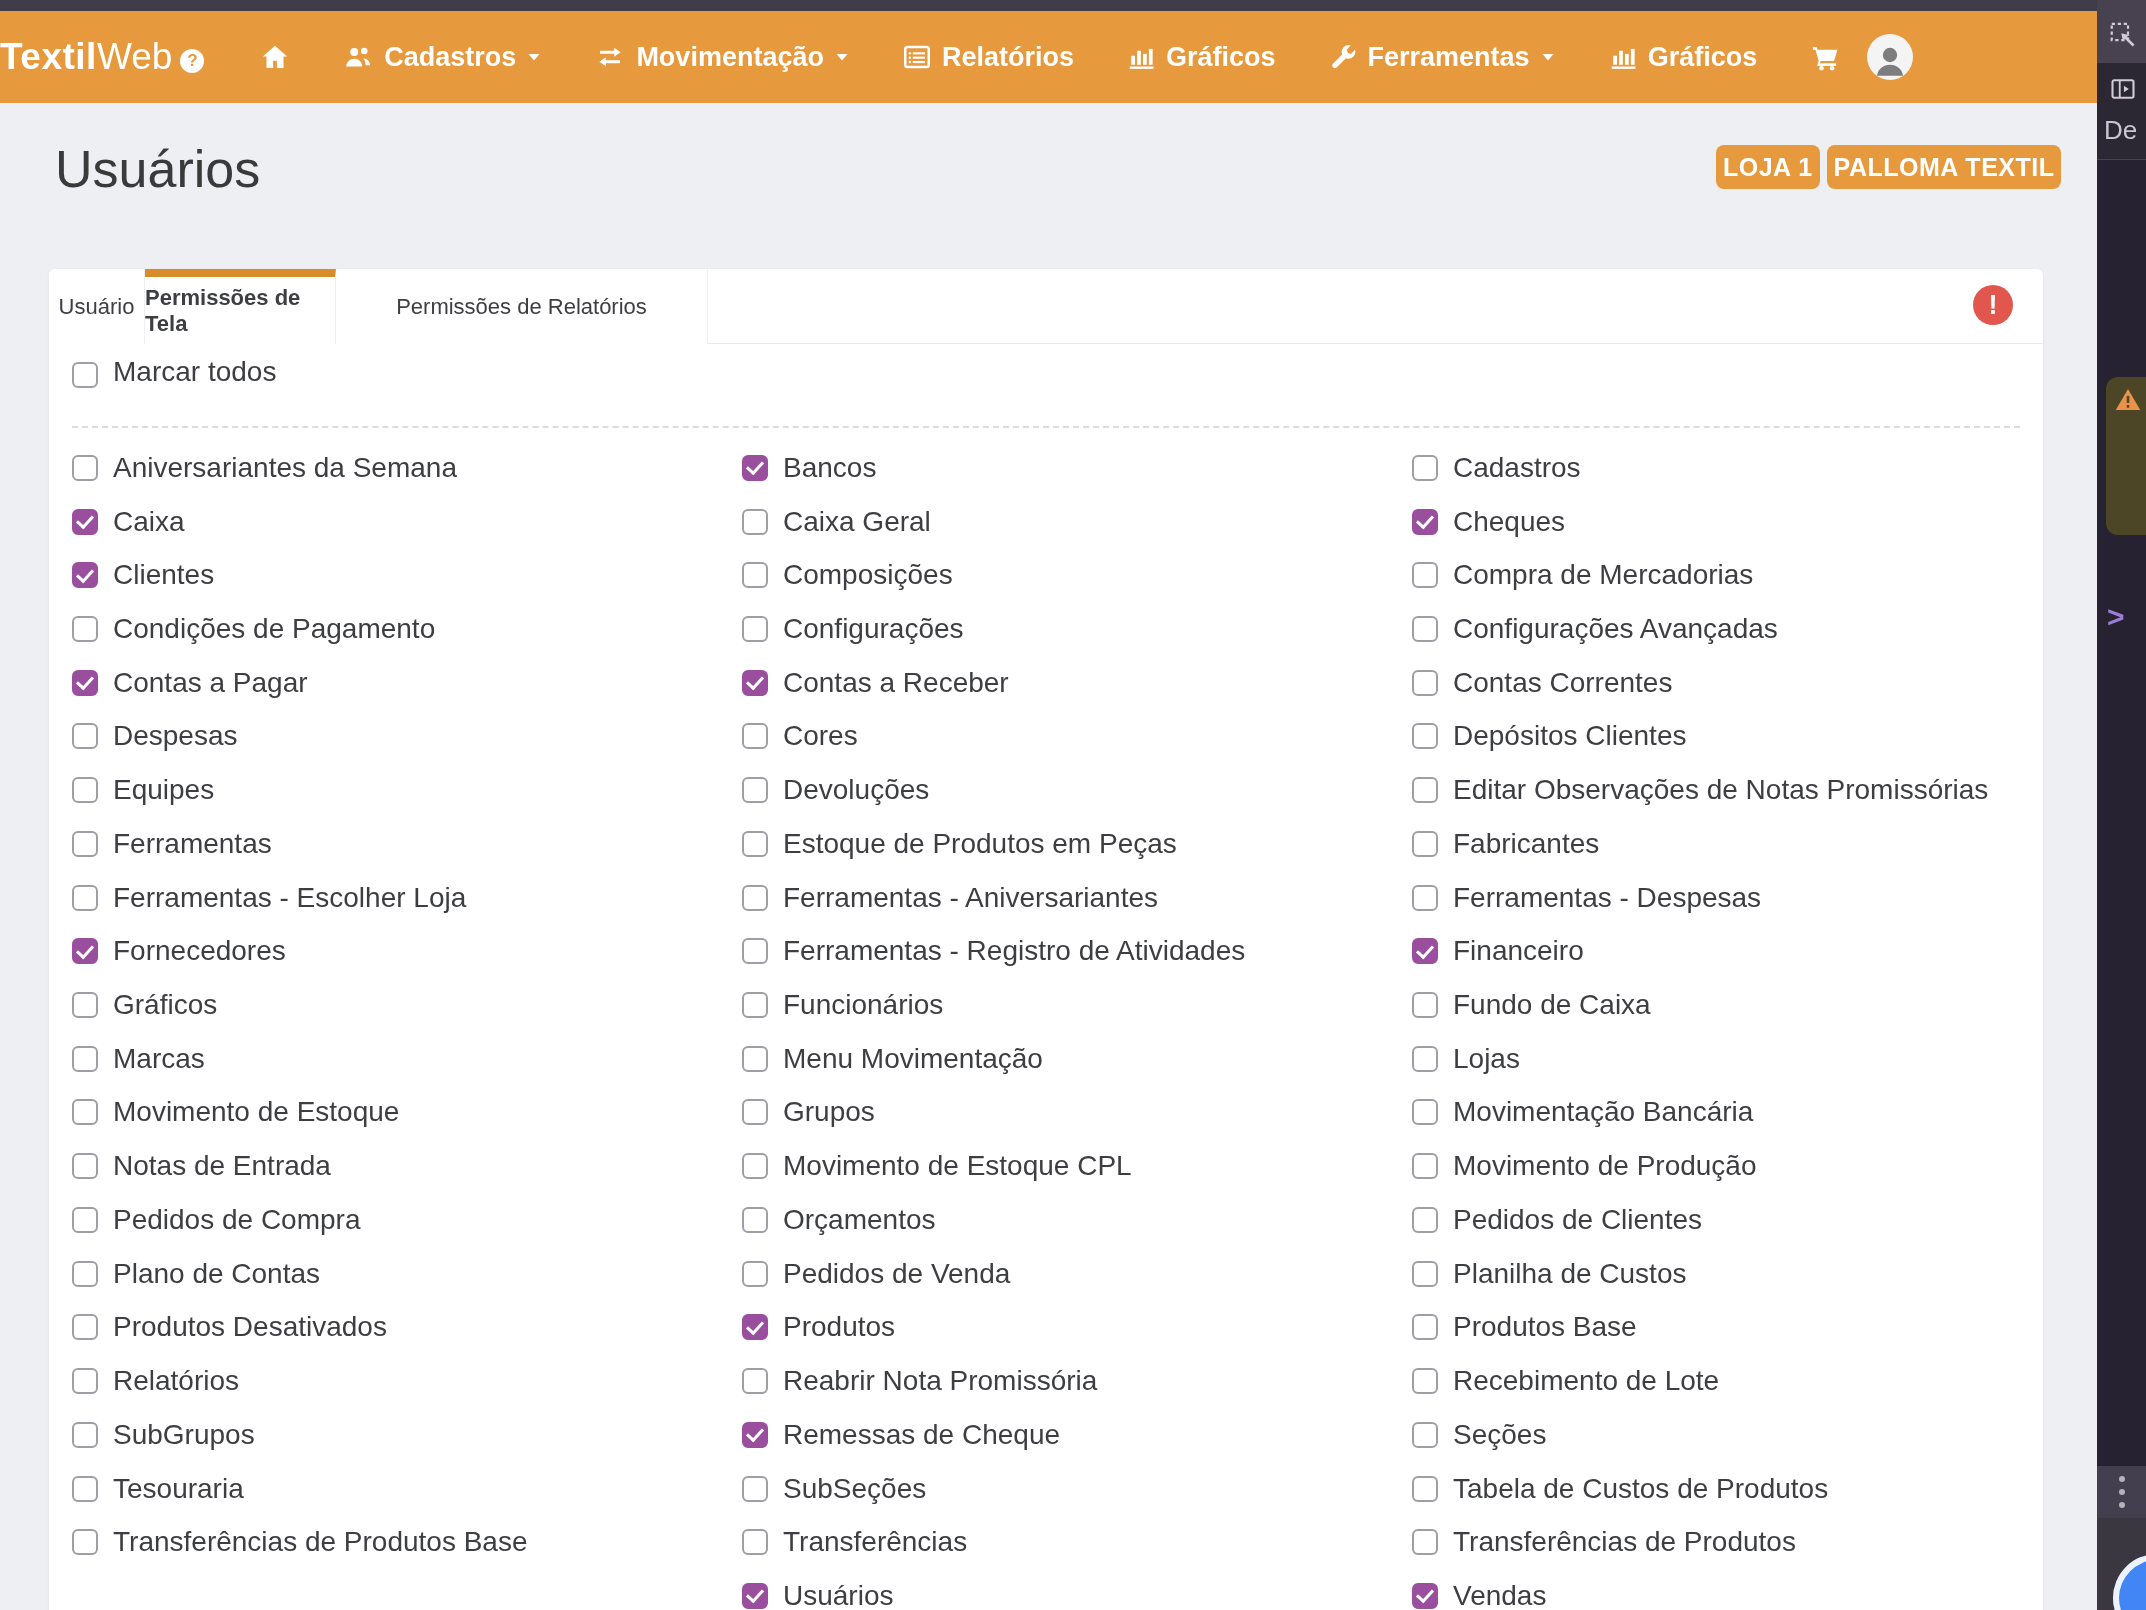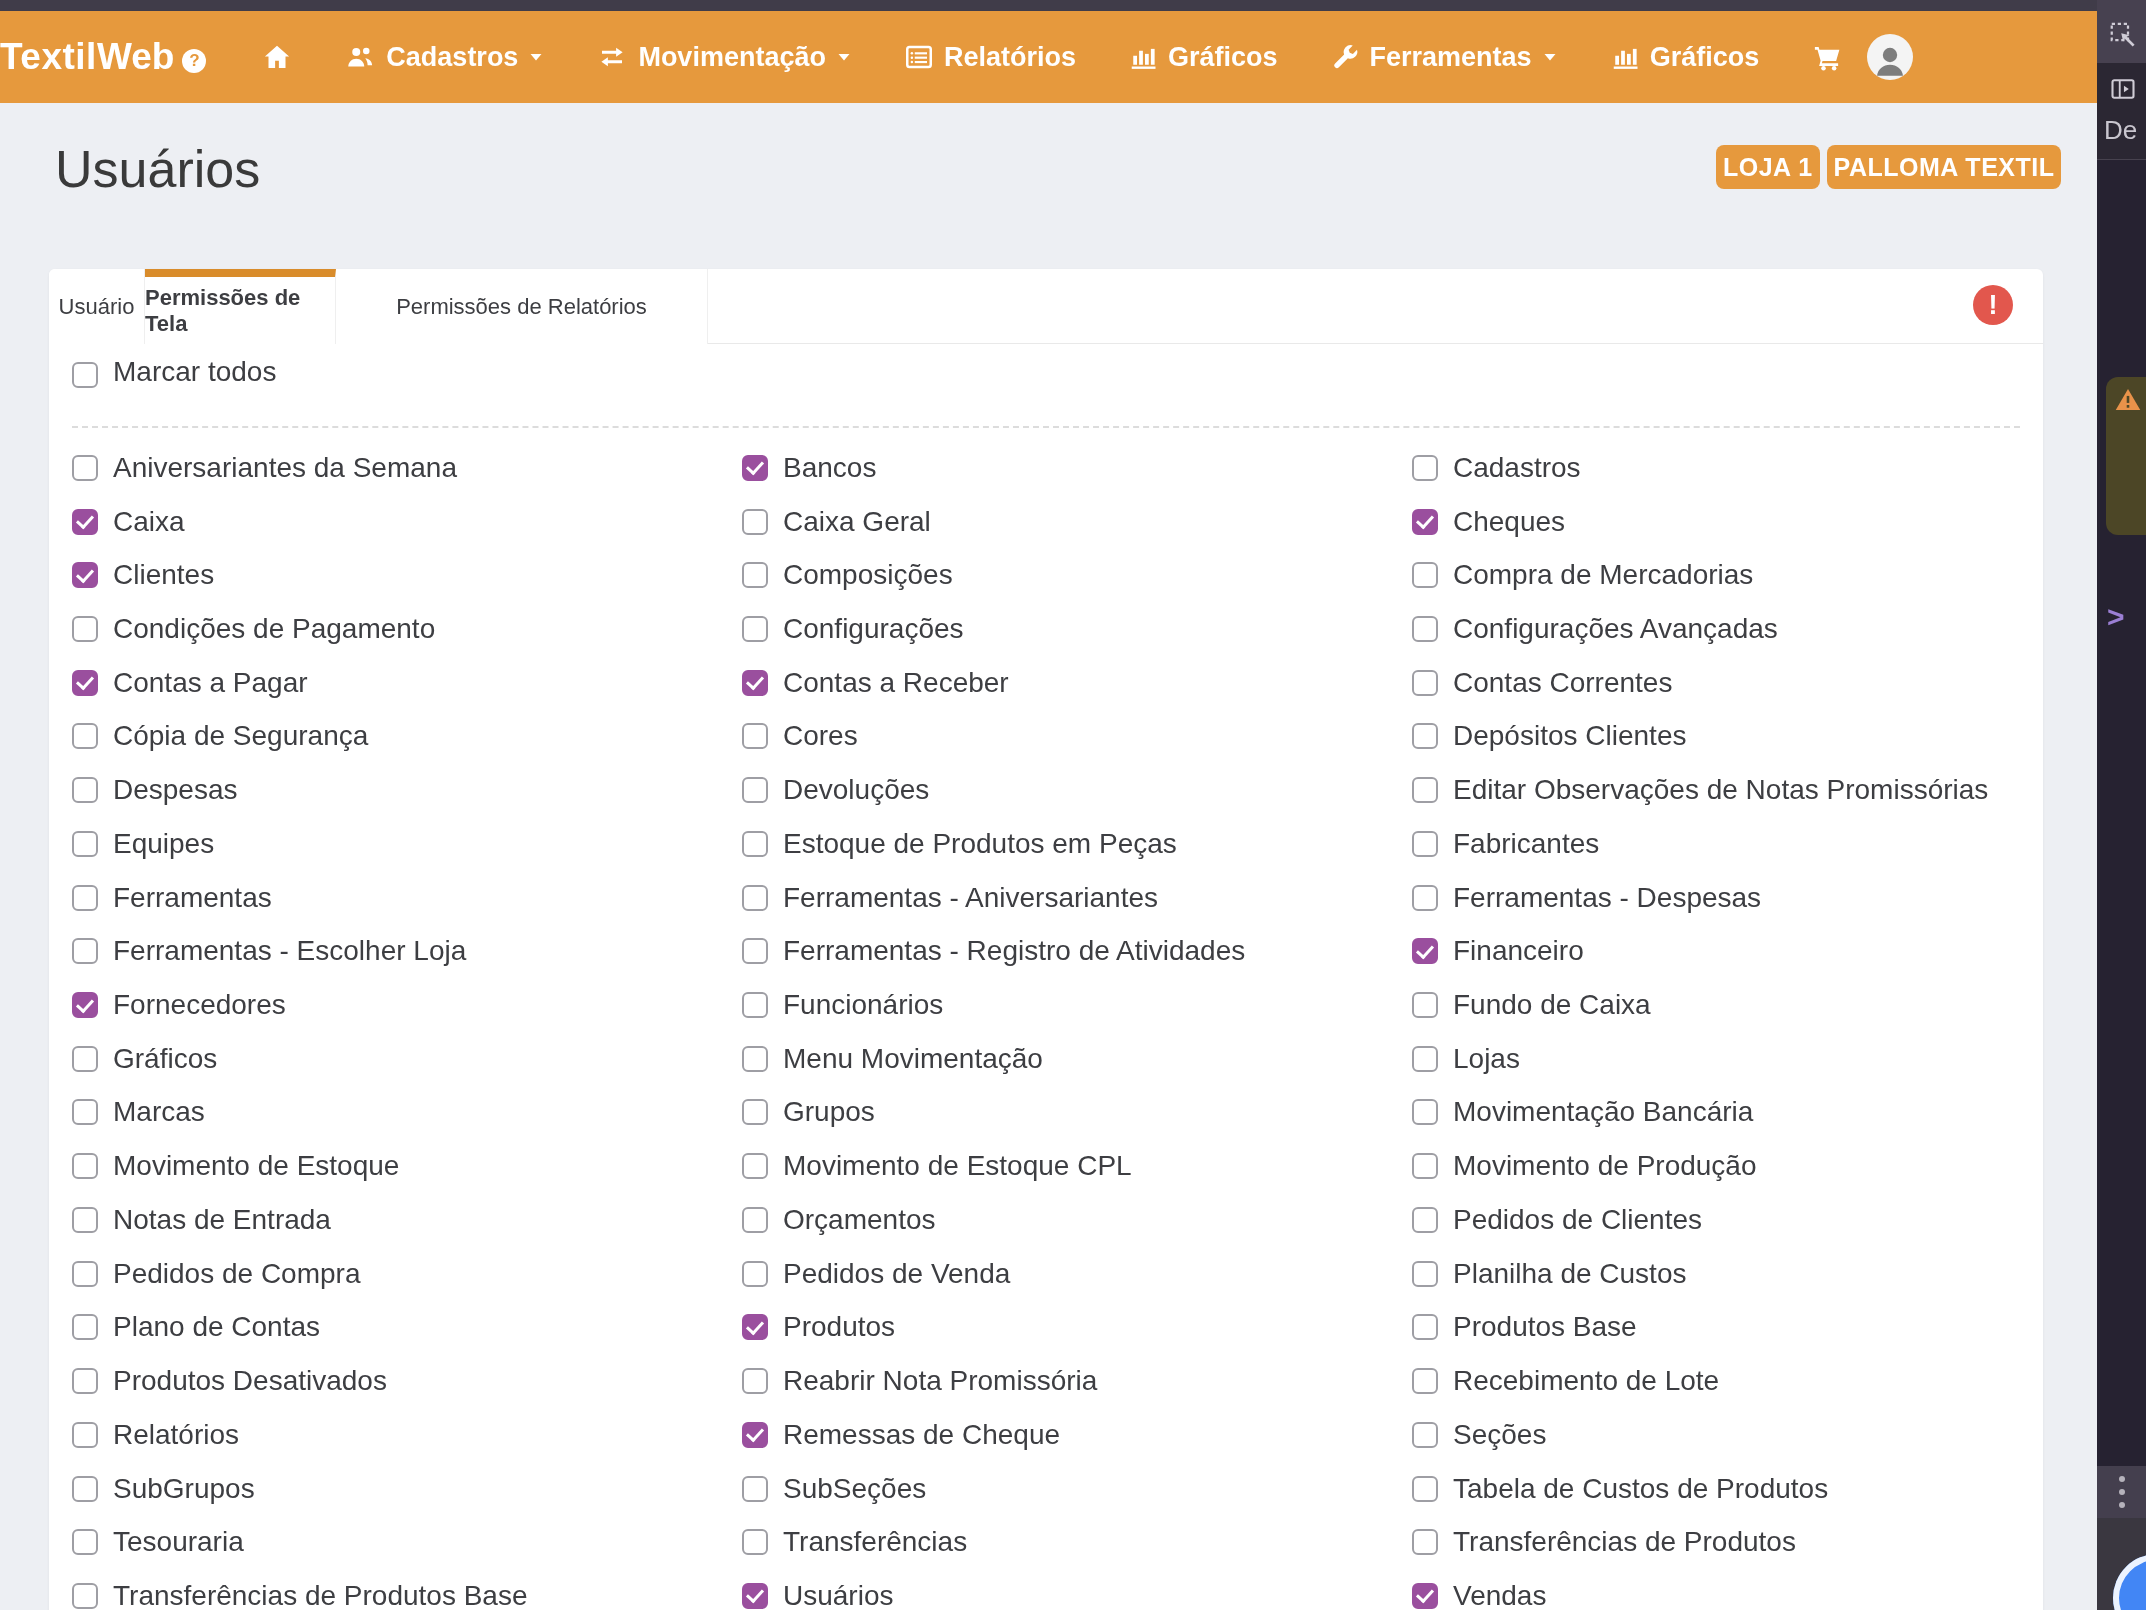--- a/index.html
+++ b/index.html
@@ -16,21 +16,21 @@
   #stage{position:relative;width:2146px;height:1610px}
 
   
   #topbar{position:absolute;left:0;top:0;width:2146px;height:11px;background:var(--topbar-bg)}
 
   
   #navbar{position:absolute;left:0;top:11px;width:2097px;height:92px;background:var(--navbar-bg);
           display:flex;align-items:center;color:#fff}
   #brand{display:flex;align-items:center;cursor:pointer}
   #brand .b1{font-size:37px;font-weight:800;letter-spacing:.5px}
-  #brand .b2{font-size:37px;font-weight:700}
+  #brand .b2{font-size:37px;font-weight:400}
   .help-badge{width:24px;height:24px;border-radius:50%;background:#fff;color:var(--navbar-bg);
               font-size:17px;font-weight:800;display:flex;align-items:center;justify-content:center;
               margin-left:8px;margin-top:8px}
   #nav-items{display:flex;align-items:center;gap:52px;margin-left:56px}
   .nav-item{display:flex;align-items:center;gap:10px;font-size:27px;font-weight:600;cursor:pointer;white-space:nowrap}
   .nav-item svg{display:block}
   #avatar{position:absolute;left:1867px;top:23px;width:46px;height:46px;border-radius:50%;background:#f4f4f4;
           display:flex;align-items:flex-end;justify-content:center;overflow:hidden;cursor:pointer}
 
   
@@ -247,24 +247,20 @@
           <div class="perm-row">
             <span class="cb"></span>
             <span class="perm-label">Condições de Pagamento</span>
           </div>
           <div class="perm-row">
             <span class="cb checked"></span>
             <span class="perm-label">Contas a Pagar</span>
           </div>
           <div class="perm-row">
             <span class="cb"></span>
-            <span class="perm-label">Cópia de Segurança</span>
-          </div>
-          <div class="perm-row">
-            <span class="cb"></span>
             <span class="perm-label">Despesas</span>
           </div>
           <div class="perm-row">
             <span class="cb"></span>
             <span class="perm-label">Equipes</span>
           </div>
           <div class="perm-row">
             <span class="cb"></span>
             <span class="perm-label">Ferramentas</span>
           </div>

